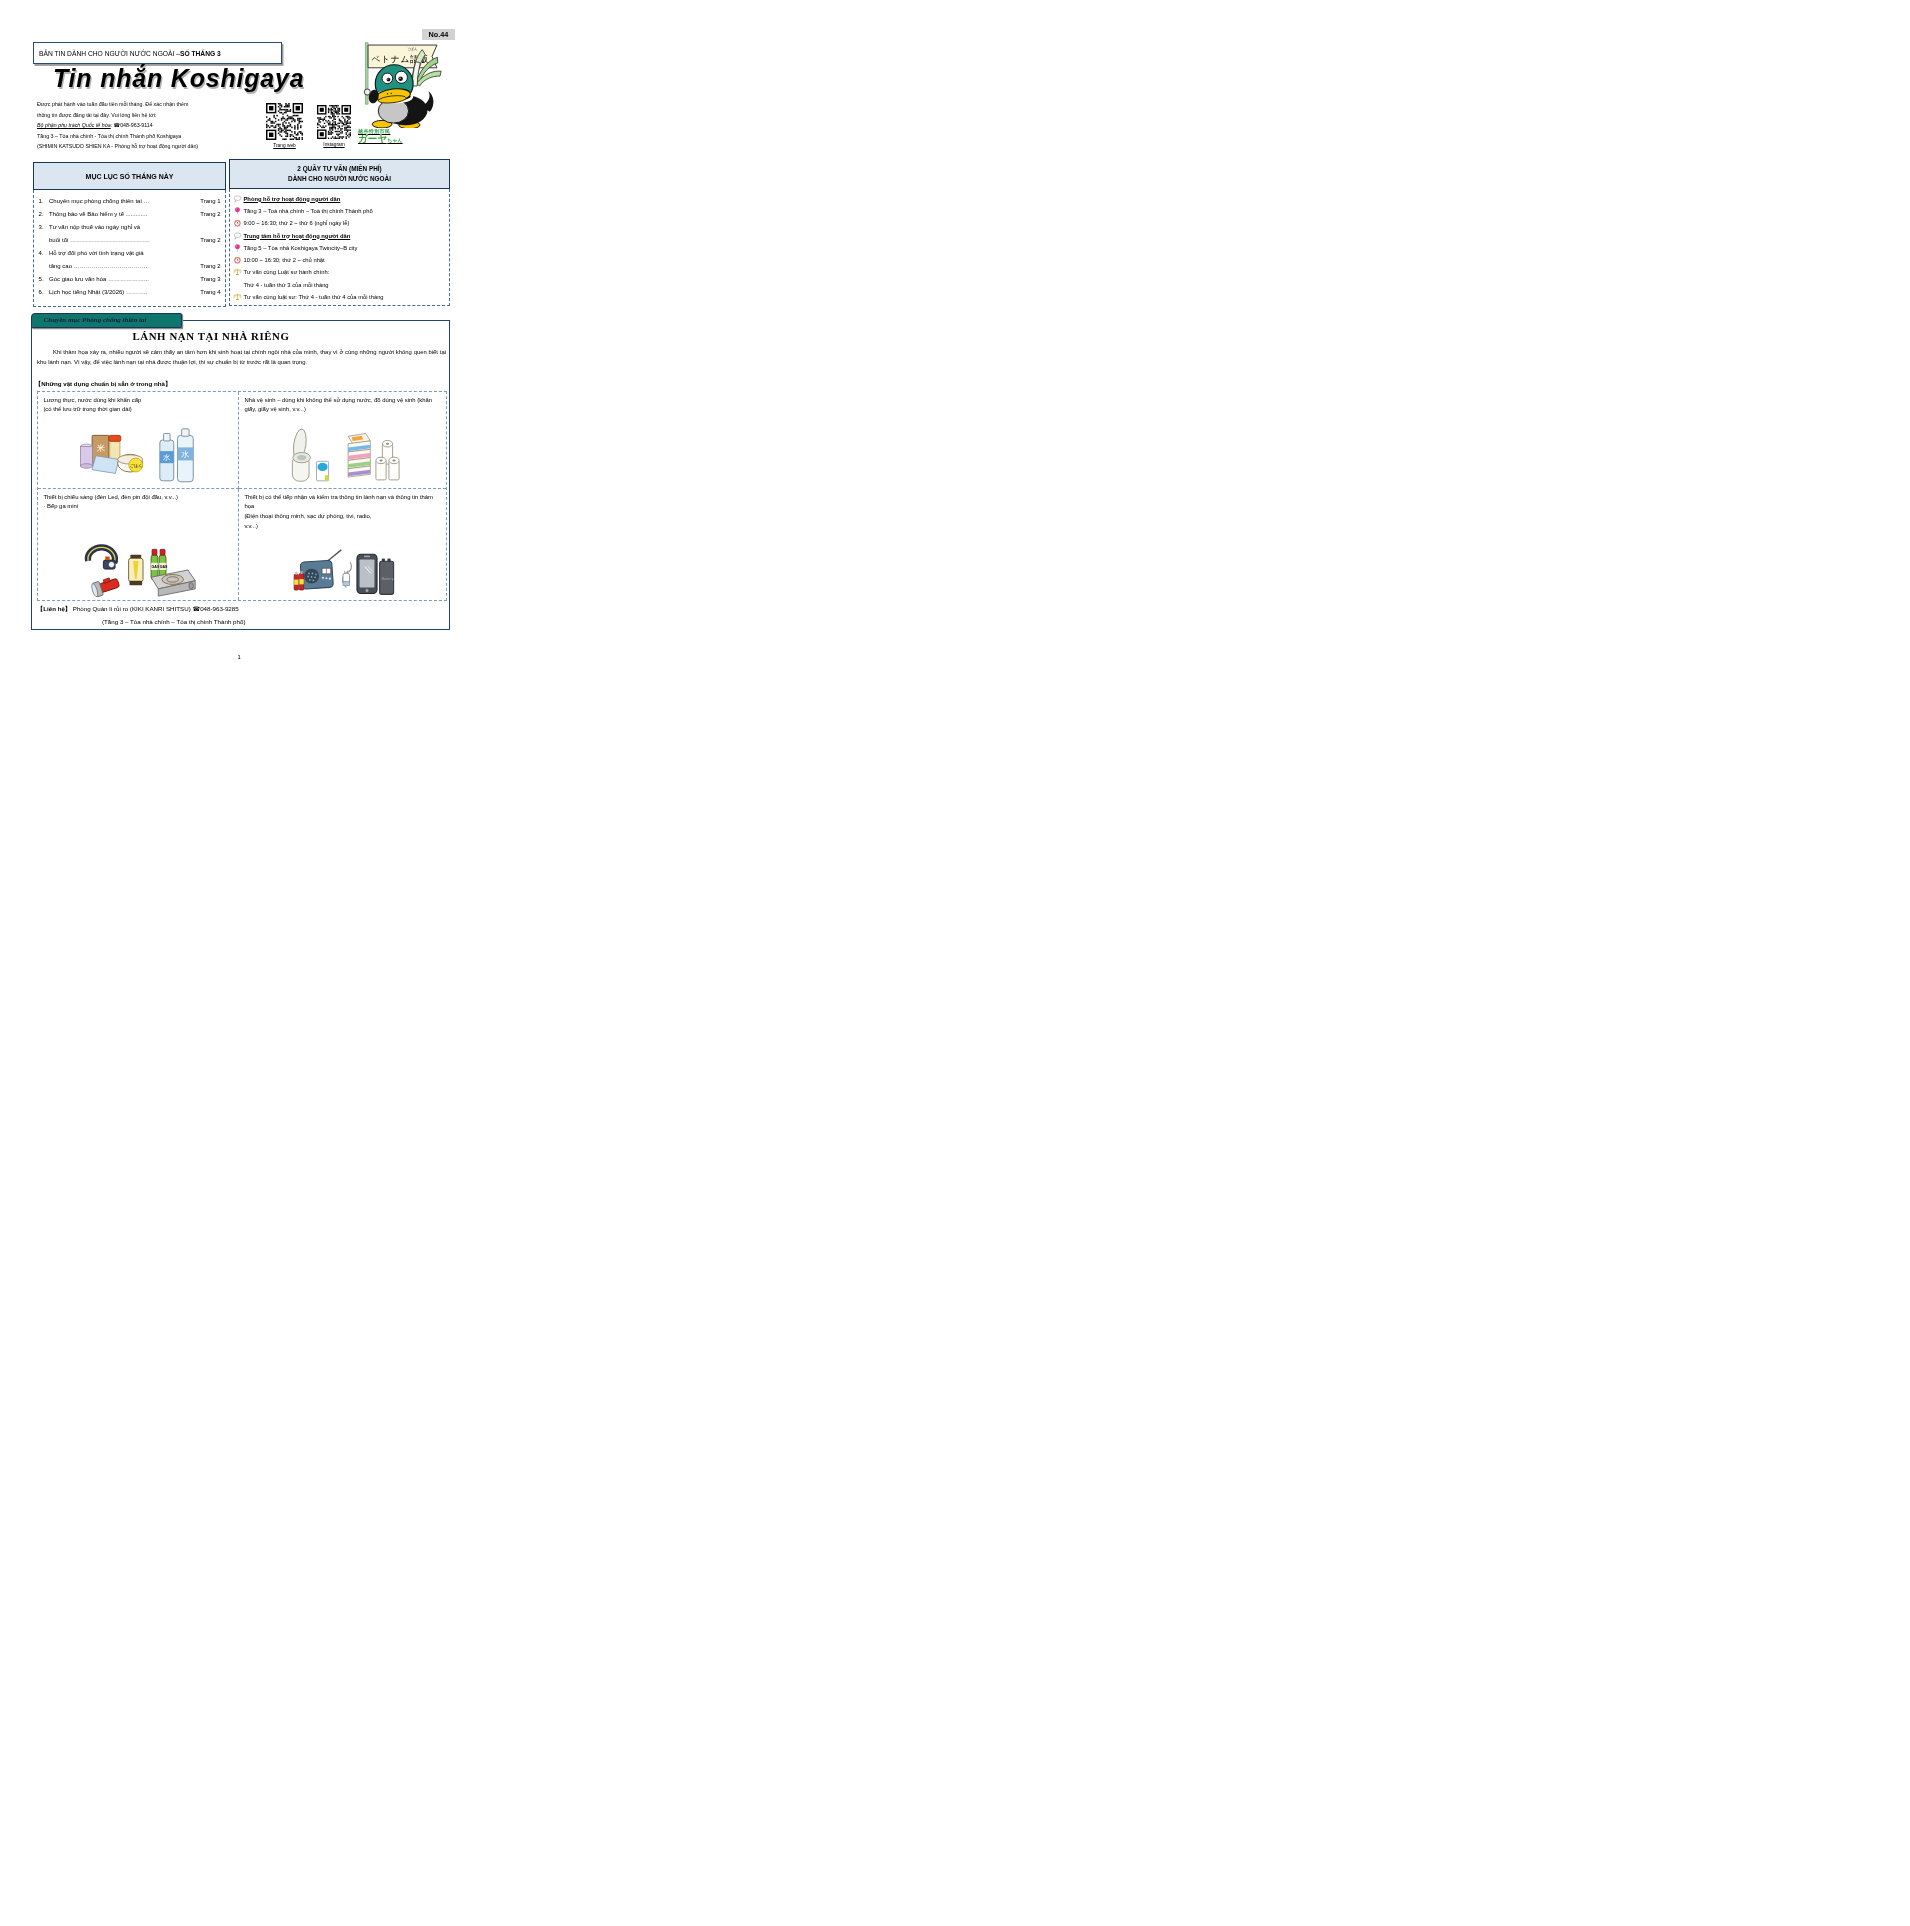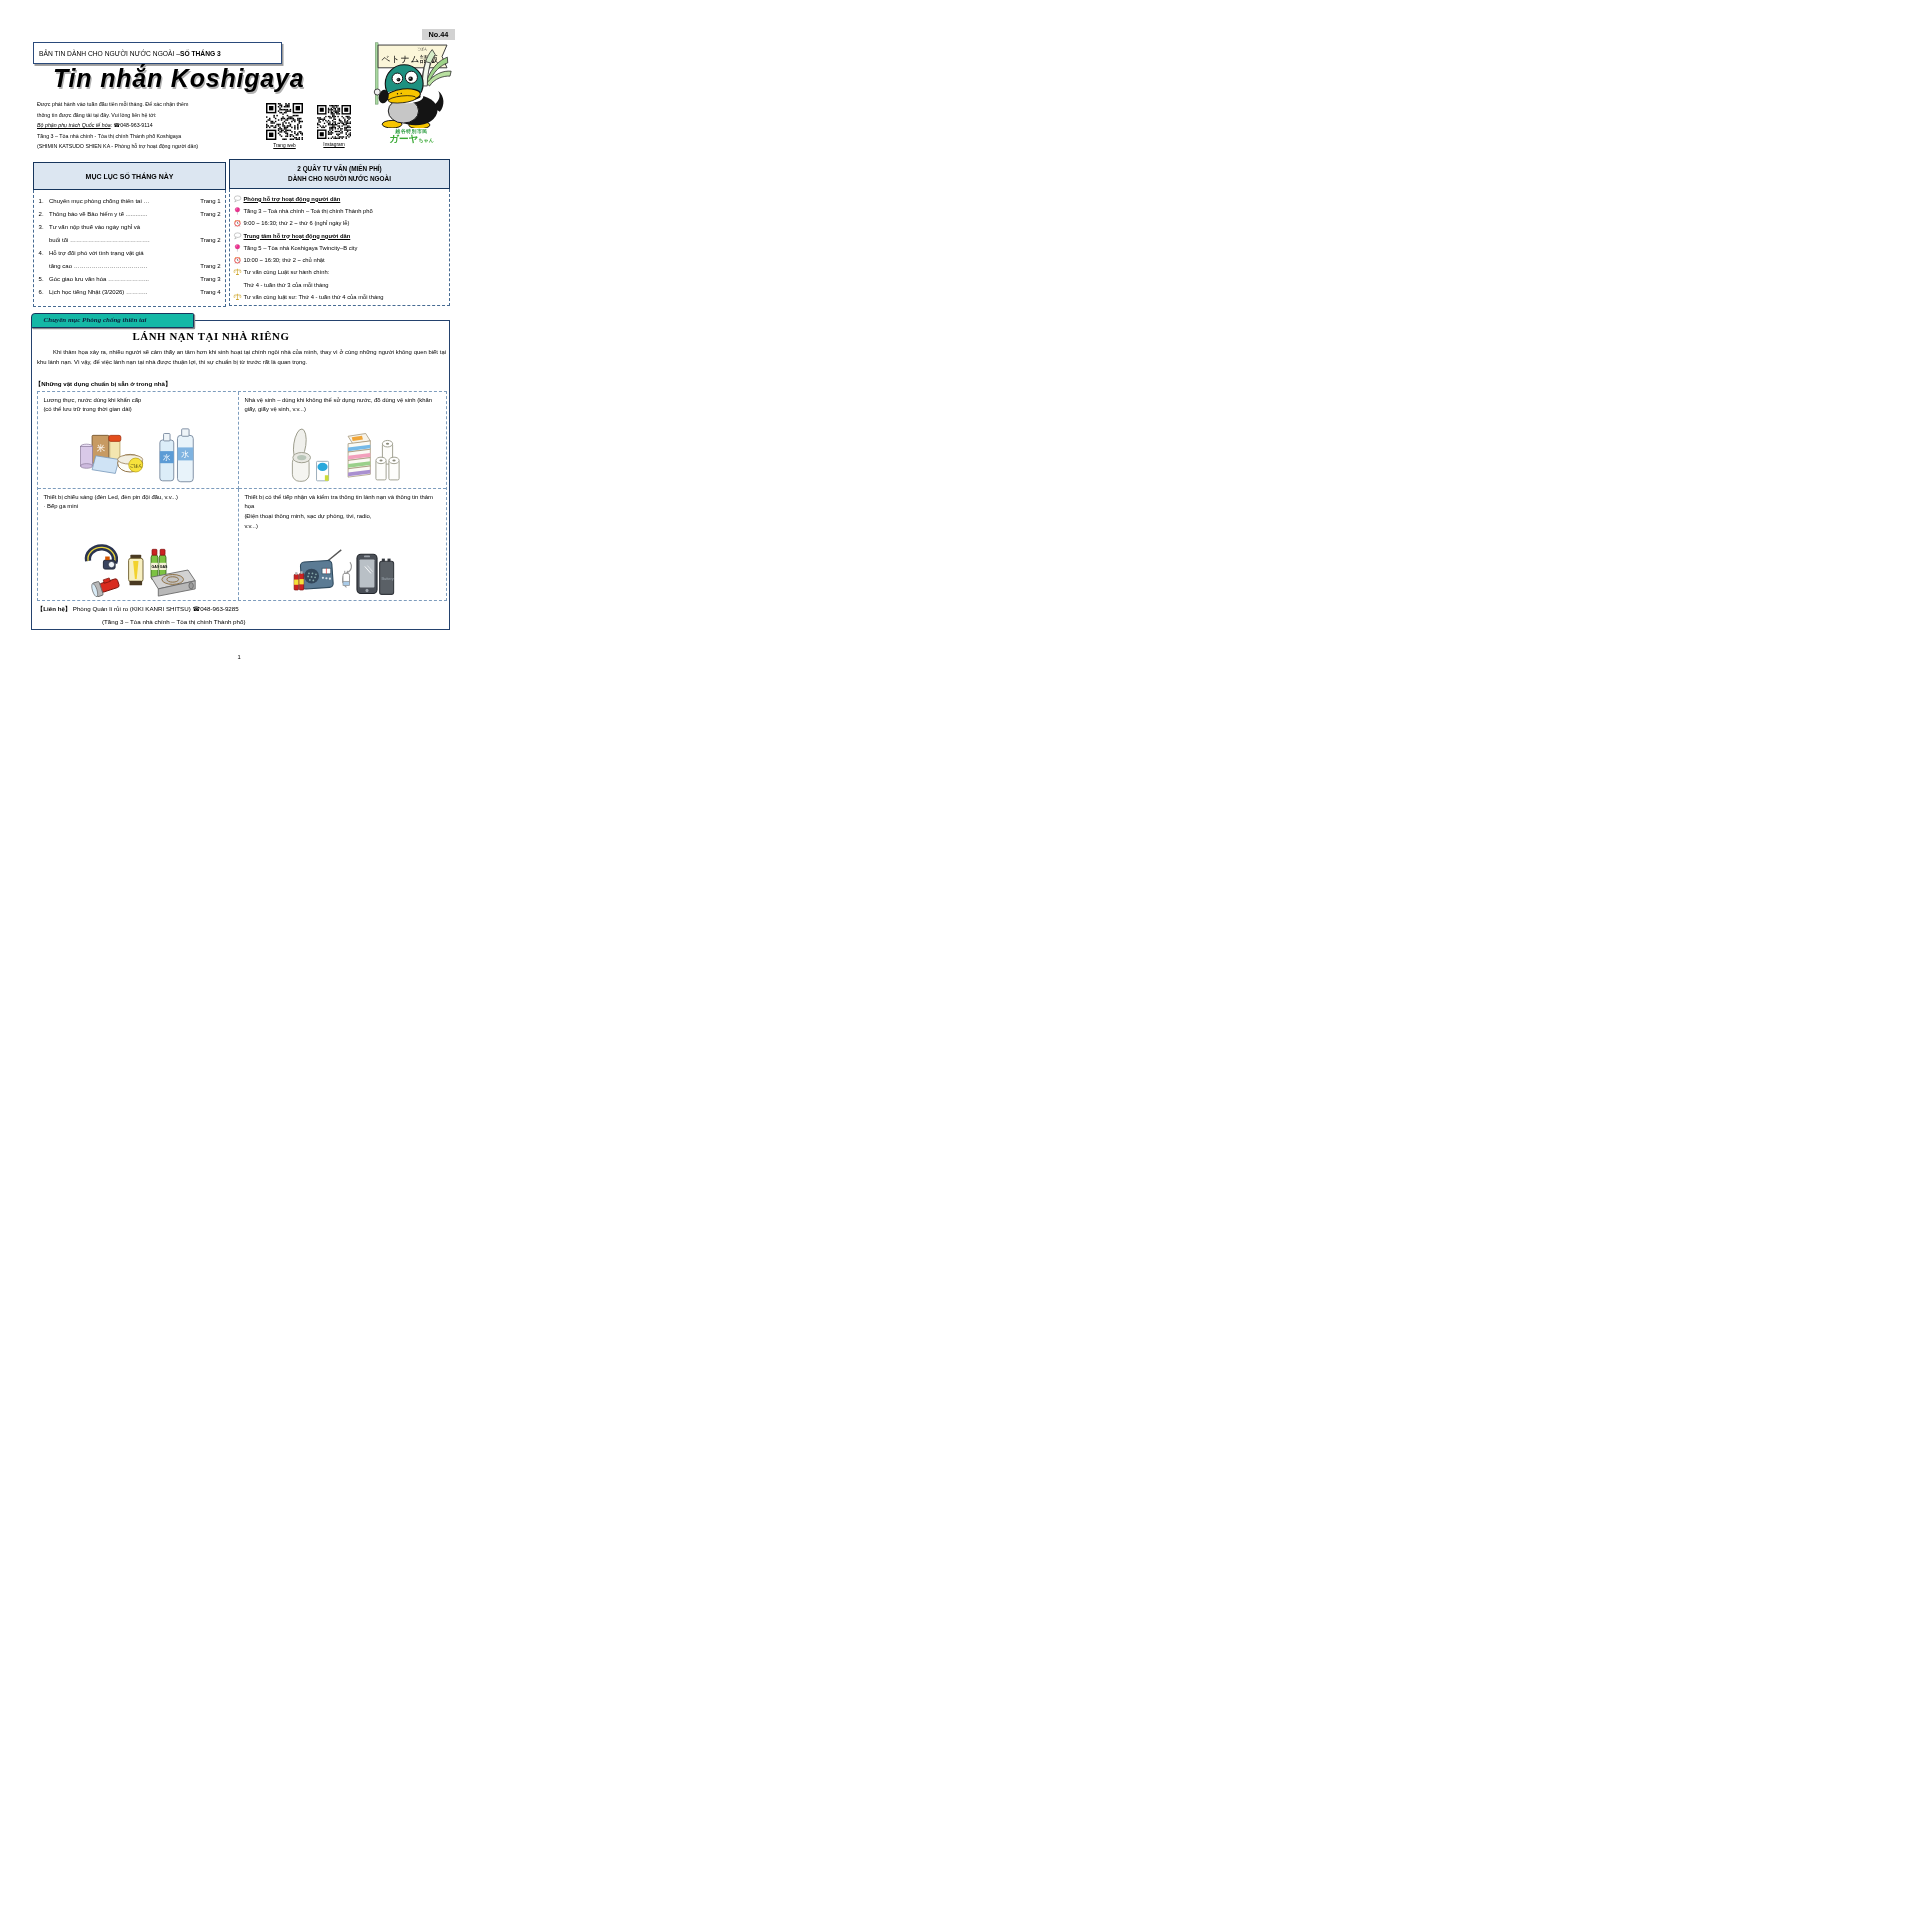--- a/index.html
+++ b/index.html
@@ -17,21 +17,21 @@
          letter-spacing:0.8px;text-shadow:1.2px 1.5px 0.4px #b3b3b3;white-space:nowrap;margin-left:8px;}
   .intro{position:absolute;left:37px;top:99px;width:231px;font-size:5.3px;line-height:10.6px;}
   .intro .dept{font-style:italic;text-decoration:underline;}
   .qr-fig{position:absolute;text-align:center;}
   .qr-box{background:#fff;}
   #qr-web{left:266px;top:103px;width:37px;} #qr-web .qr-box{width:37px;height:37px;}
   #qr-insta{left:317px;top:105px;width:34px;} #qr-insta .qr-box{width:34px;height:34px;margin:0 auto;}
   .qr-label{margin-top:2.7px;font-size:4.8px;text-decoration:underline;}
 
   
-  .mascot{position:absolute;left:368px;top:39px;width:87px;text-align:center;}
+  .mascot{position:absolute;left:358px;top:39px;width:87px;text-align:left;text-decoration:underline;}
   .mascot svg{display:block;}
   .logo1{font-size:5px;font-weight:800;color:#2f9e44;letter-spacing:0.4px;
          text-shadow:0.4px 0 #fff,-0.4px 0 #fff,0 0.4px #fff,0 -0.4px #fff;}
   .logo2{font-size:9.6px;font-weight:800;color:#39a935;line-height:1.0;
          text-shadow:0.4px 0 #fff,-0.4px 0 #fff,0 0.4px #fff,0 -0.4px #fff;}
   .logo2 .small{font-size:5px;}
 
   
   .box-head{background:#dce6f1;border:1.2px solid #17365d;box-sizing:border-box;display:flex;
             align-items:center;justify-content:center;font-weight:bold;}
@@ -51,21 +51,21 @@
   .c-row{display:flex;align-items:center;height:12.3px;}
   .c-icon{width:8.9px;height:8px;flex:0 0 8.9px;margin-right:1.9px;}
   .c-icon svg{width:100%;height:100%;}
   .c-spacer{flex:0 0 10.8px;}
   .c-row.title .c-text{font-weight:bold;text-decoration:underline;text-decoration-thickness:0.8px;text-underline-offset:1.2px;}
 
   
   .section-frame{position:absolute;left:31px;top:320px;width:419px;height:310px;box-sizing:border-box;
             border-top:1.5px solid #24426e;border-bottom:1.5px solid #24426e;
             border-left:0.8px solid #24426e;border-right:0.8px solid #24426e;}
-  .section-tab{position:absolute;left:31px;top:313px;width:163px;height:14.6px;background:#14b8a6;
+  .section-tab{position:absolute;left:31px;top:313px;width:151px;height:14.6px;background:#0f766e;
             border:0.8px solid #17365d;border-radius:3.9px 1.2px 1.2px 1.2px;box-shadow:1.2px 1.2px 0 #8a8a8a;
             display:flex;align-items:center;padding-left:11.6px;box-sizing:border-box;
             font-family:"Liberation Serif",serif;font-style:italic;font-weight:bold;font-size:7px;color:#0d1f3c;}
   .article-title{position:absolute;left:31px;top:330px;width:360px;text-align:center;
             font-family:"Liberation Serif",serif;font-weight:bold;font-size:10.8px;letter-spacing:0.6px;}
   .article-para{position:absolute;left:37px;top:347px;width:409px;font-size:5.9px;line-height:10px;
             text-align:justify;text-indent:16px;}
   .article-sub{position:absolute;left:35px;top:380px;font-weight:bold;font-size:6.2px;}
 
   .prep-table{position:absolute;left:37px;top:391px;width:410px;height:210px;box-sizing:border-box;

